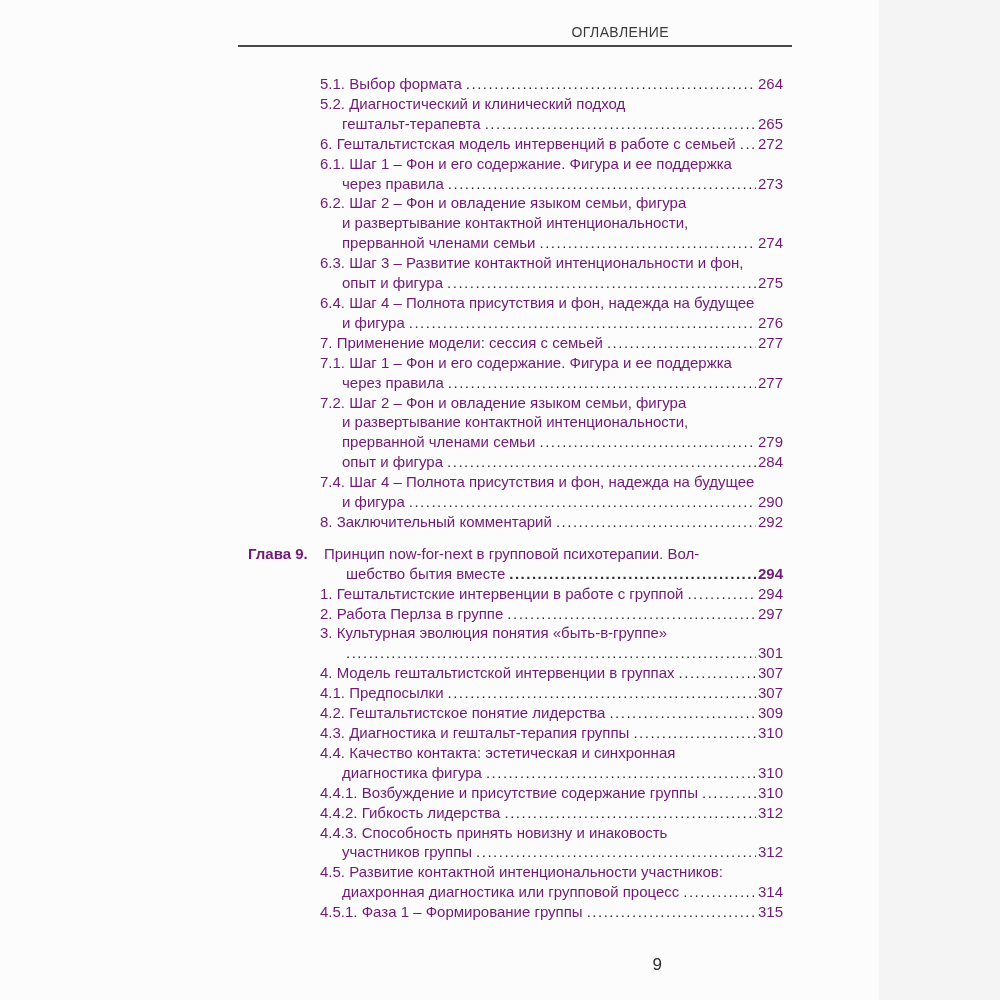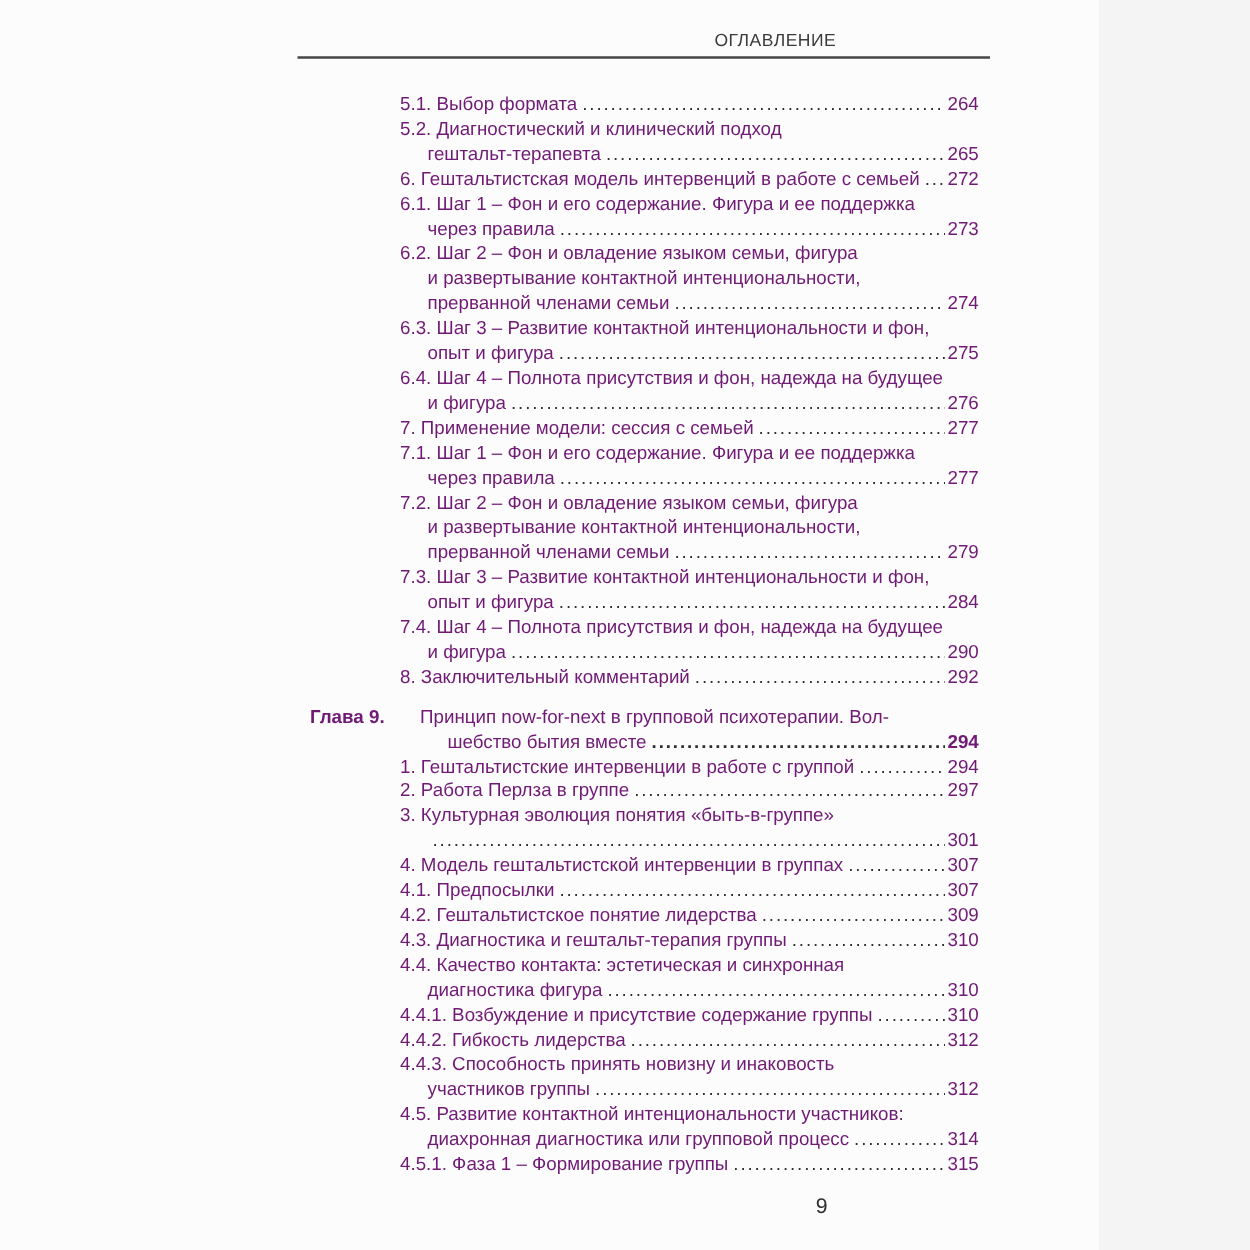--- a/index.html
+++ b/index.html
@@ -55,21 +55,21 @@
     content: "....................................................................................................................................";
     letter-spacing: 1.5px;
   }
   .pagenum { flex: 0 0 auto; }
   .chapter { margin-top: 12px; }
   .chapter-head { display: flex; align-items: flex-start; }
   .ch-label {
     flex: 0 0 auto;
     width: 64px;
     margin-left: -72px;
-    margin-right: 24px;
+    margin-right: 12px;
     font-weight: 700;
     white-space: nowrap;
   }
   .ch-title { flex: 1 1 auto; min-width: 0; }
   .chapter-head .pagenum,
   .chapter-head .leader { font-weight: 700; }
   .folio {
     position: absolute;
     top: 955px; right: 217px;
     font-size: 17px;
@@ -158,21 +158,20 @@
         <div class="entry">
           <div class="entry-line">7.2. Шаг 2 – Фон и овладение языком семьи, фигура</div>
           <div class="entry-line cont">и развертывание контактной интенциональности,</div>
           <div class="entry-line cont with-page">
             <span class="t">прерванной членами семьи</span>
             <span class="leader"></span>
             <span class="pagenum">279</span>
           </div>
         </div>
         <div class="entry">
-          <div class="entry-line">7.3. Шаг 3 – Развитие контактной интенциональности и фон,</div>
           <div class="entry-line cont with-page">
             <span class="t">опыт и фигура</span>
             <span class="leader"></span>
             <span class="pagenum">284</span>
           </div>
         </div>
         <div class="entry">
           <div class="entry-line">7.4. Шаг 4 – Полнота присутствия и фон, надежда на будущее</div>
           <div class="entry-line cont with-page">
             <span class="t">и фигура</span>

